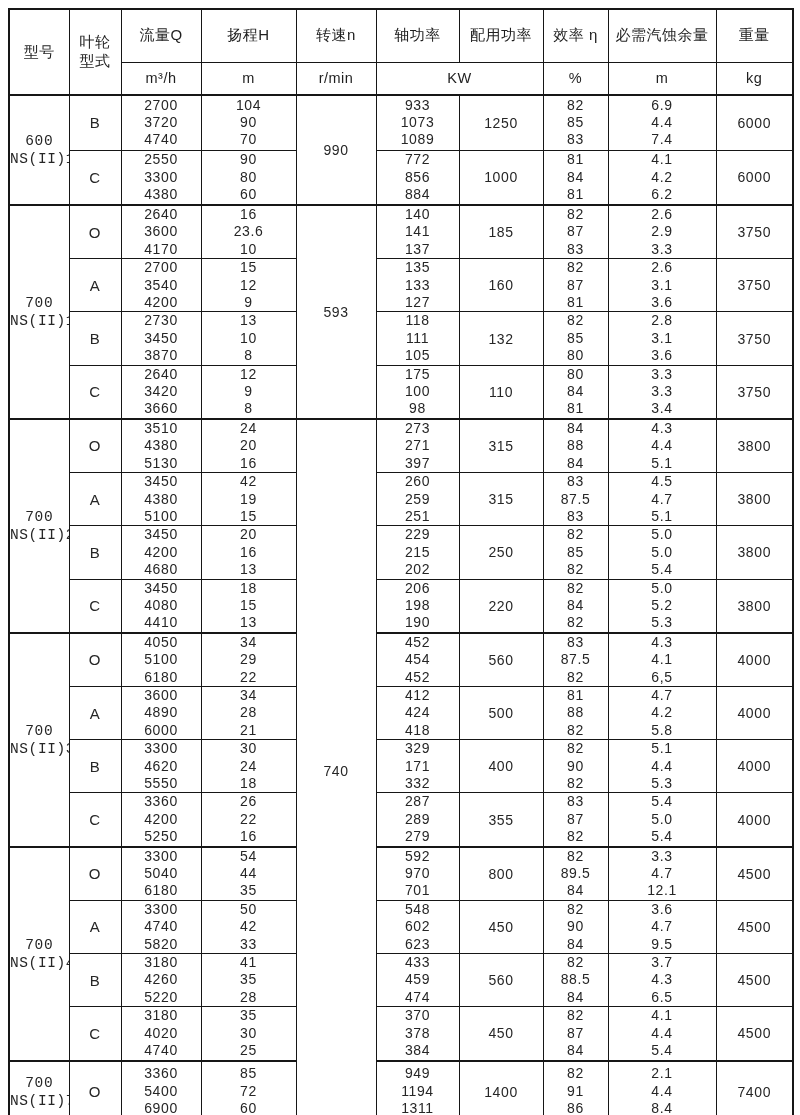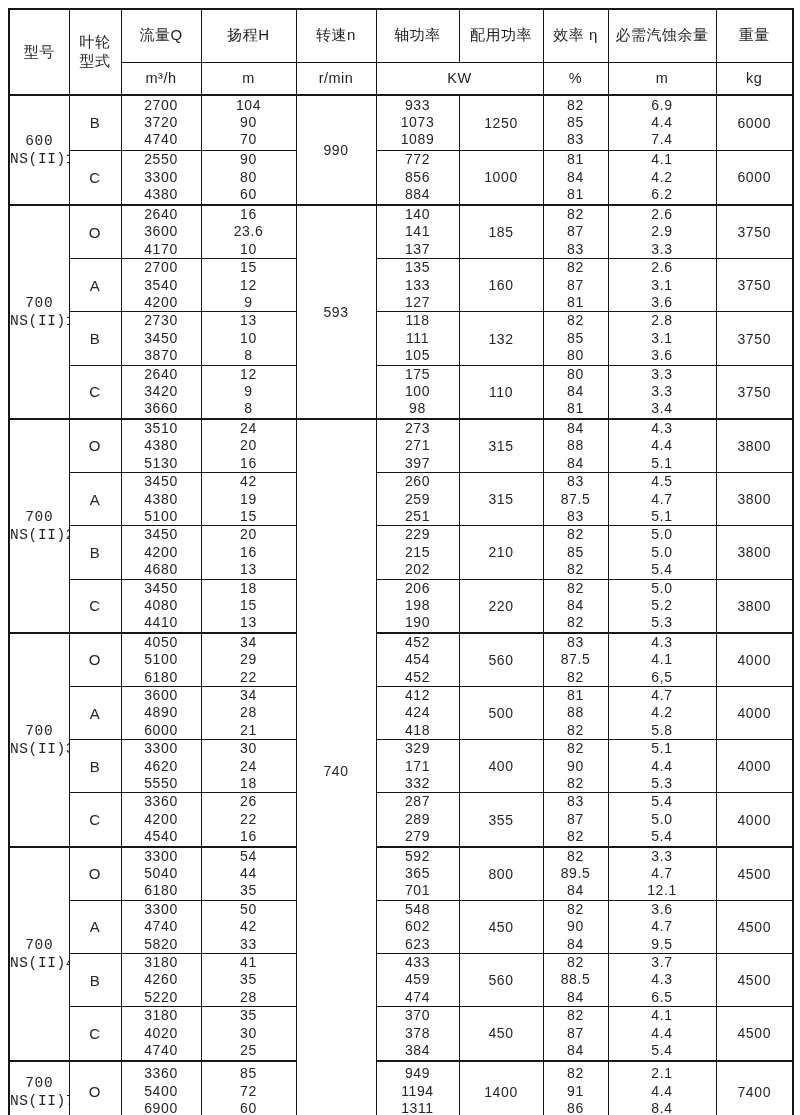--- a/index.html
+++ b/index.html
@@ -345,21 +345,21 @@
           <td class="vlines">
             <div>20</div>
             <div>16</div>
             <div>13</div>
           </td>
           <td class="vlines">
             <div>229</div>
             <div>215</div>
             <div>202</div>
           </td>
-          <td>210</td>
+          <td>250</td>
           <td class="vlines">
             <div>82</div>
             <div>85</div>
             <div>82</div>
           </td>
           <td class="vlines">
             <div>5.0</div>
             <div>5.0</div>
             <div>5.4</div>
           </td>
@@ -487,21 +487,21 @@
             <div>4.4</div>
             <div>5.3</div>
           </td>
           <td>4000</td>
         </tr>
         <tr class="g3">
           <td class="impeller">C</td>
           <td class="vlines">
             <div>3360</div>
             <div>4200</div>
-            <div>4540</div>
+            <div>5250</div>
           </td>
           <td class="vlines">
             <div>26</div>
             <div>22</div>
             <div>16</div>
           </td>
           <td class="vlines">
             <div>287</div>
             <div>289</div>
             <div>279</div>
@@ -530,21 +530,21 @@
             <div>5040</div>
             <div>6180</div>
           </td>
           <td class="vlines">
             <div>54</div>
             <div>44</div>
             <div>35</div>
           </td>
           <td class="vlines">
             <div>592</div>
-            <div>365</div>
+            <div>970</div>
             <div>701</div>
           </td>
           <td>800</td>
           <td class="vlines">
             <div>82</div>
             <div>89.5</div>
             <div>84</div>
           </td>
           <td class="vlines">
             <div>3.3</div>

